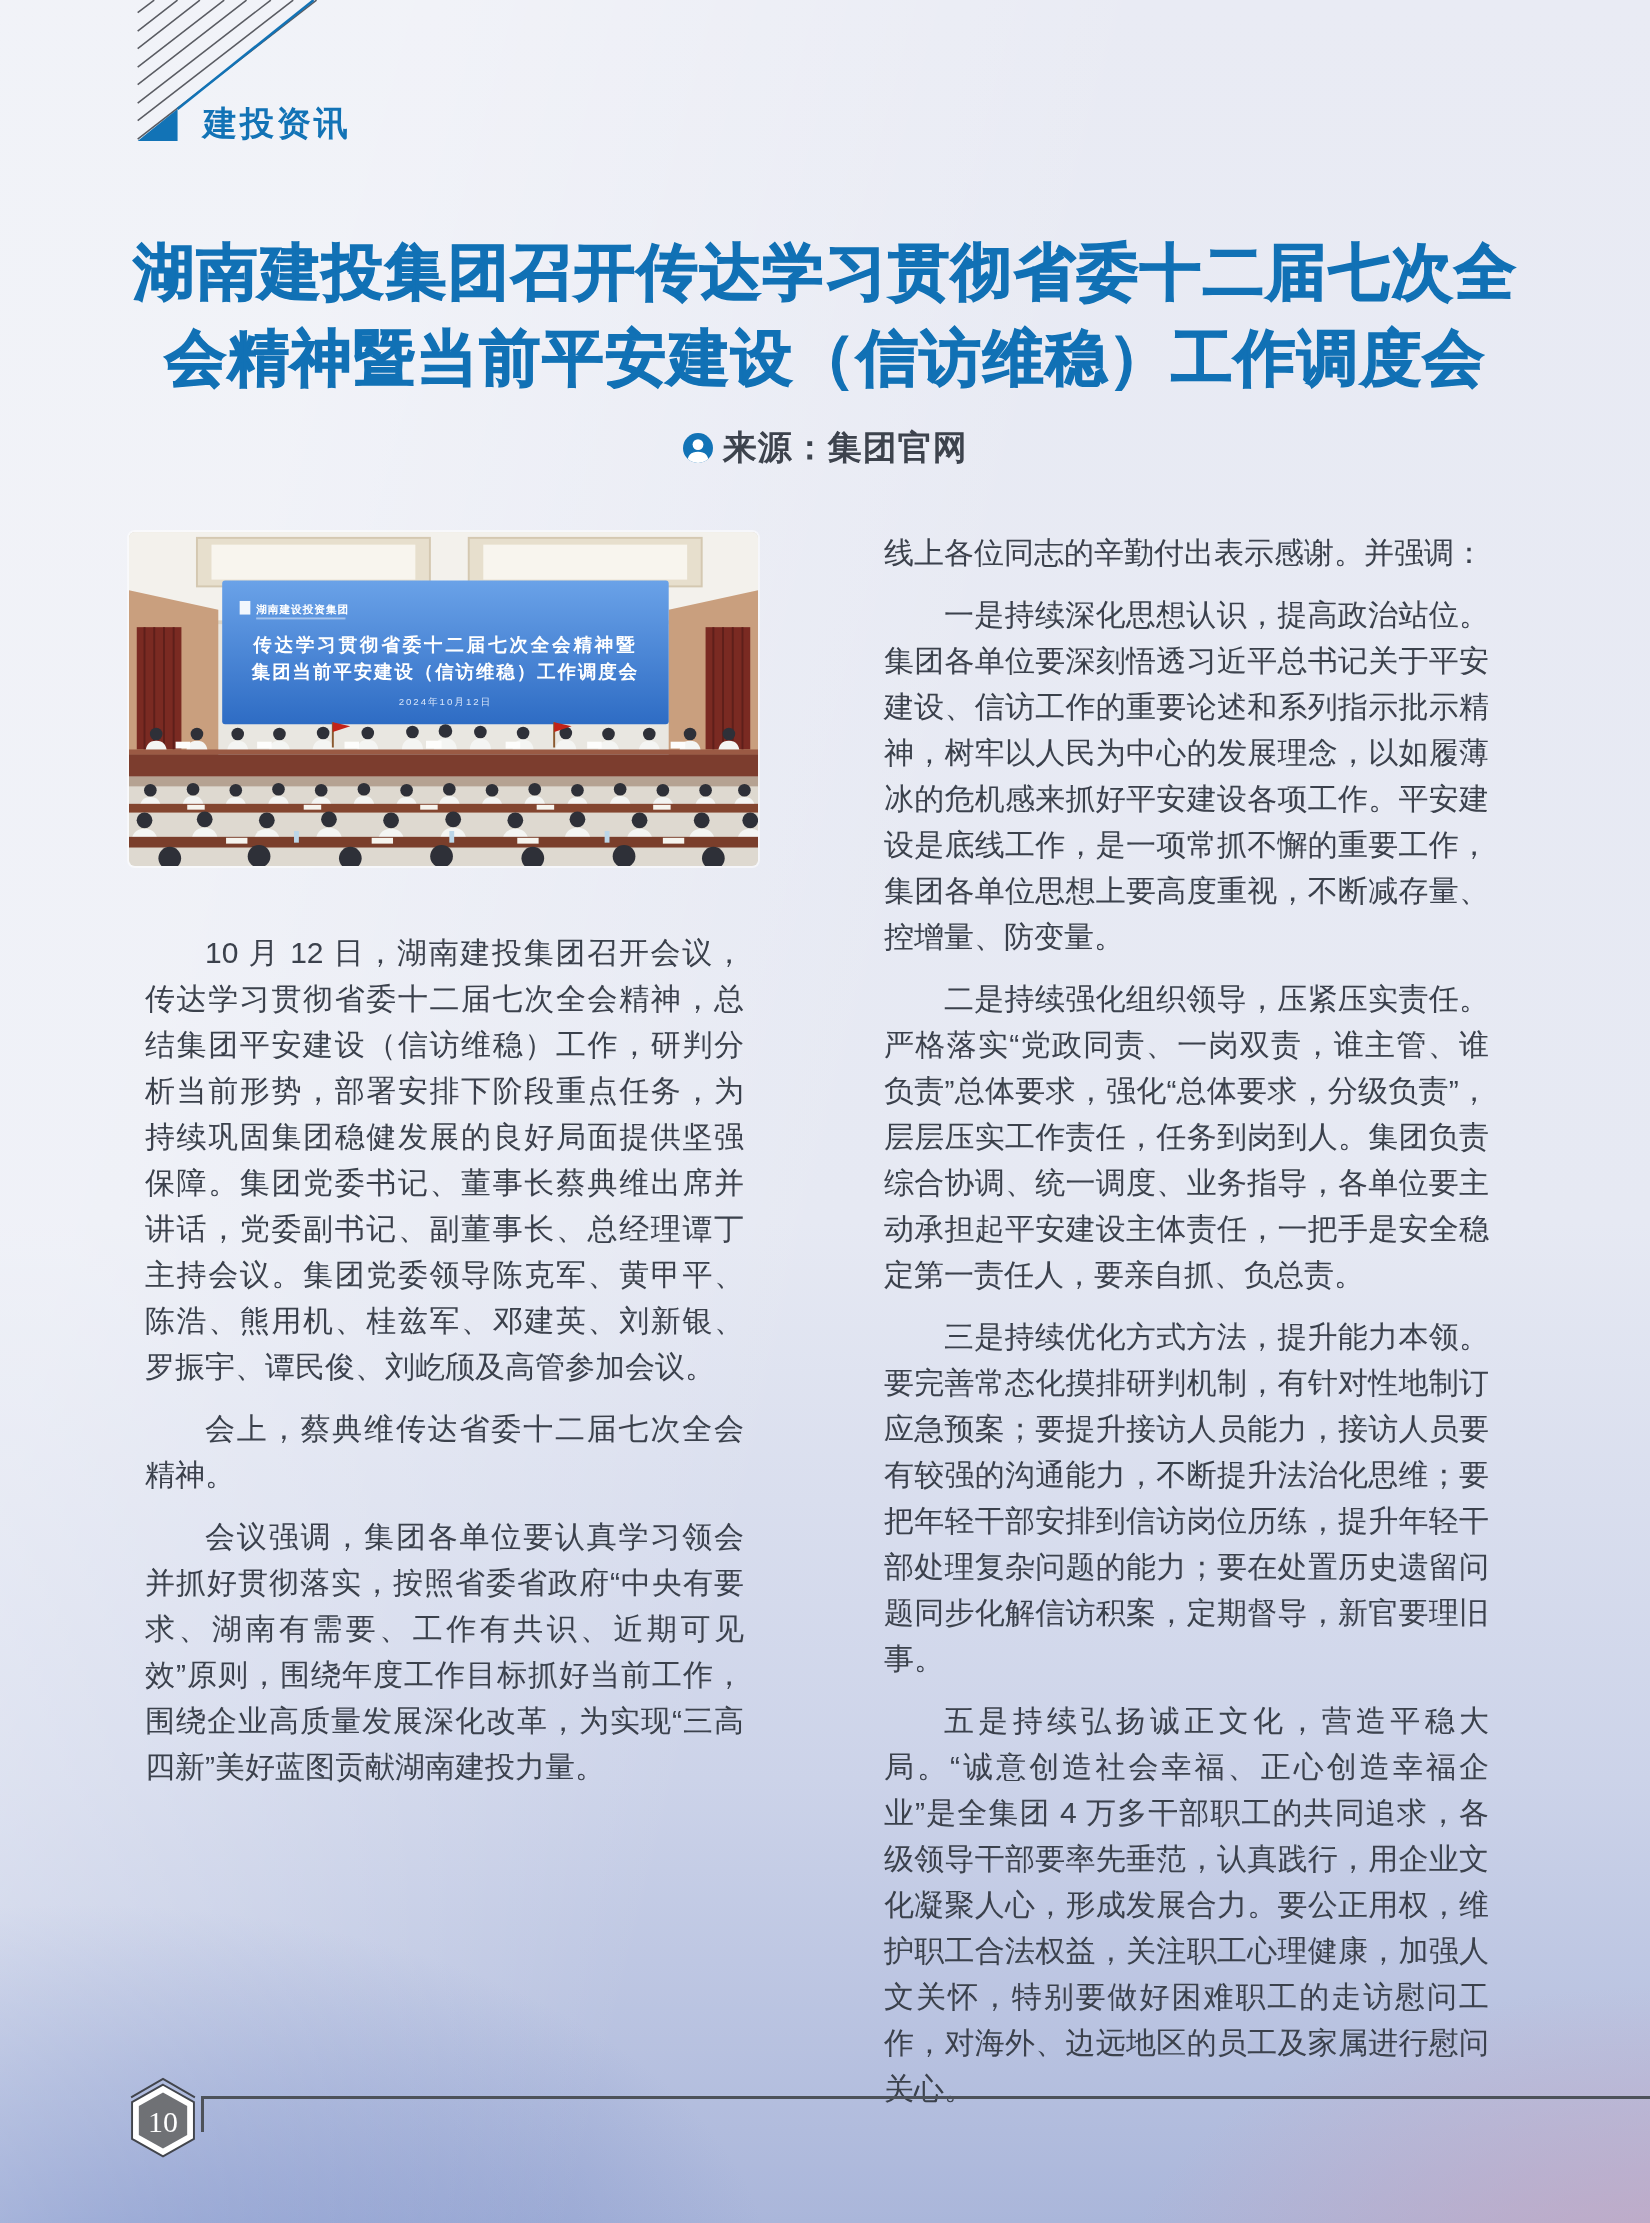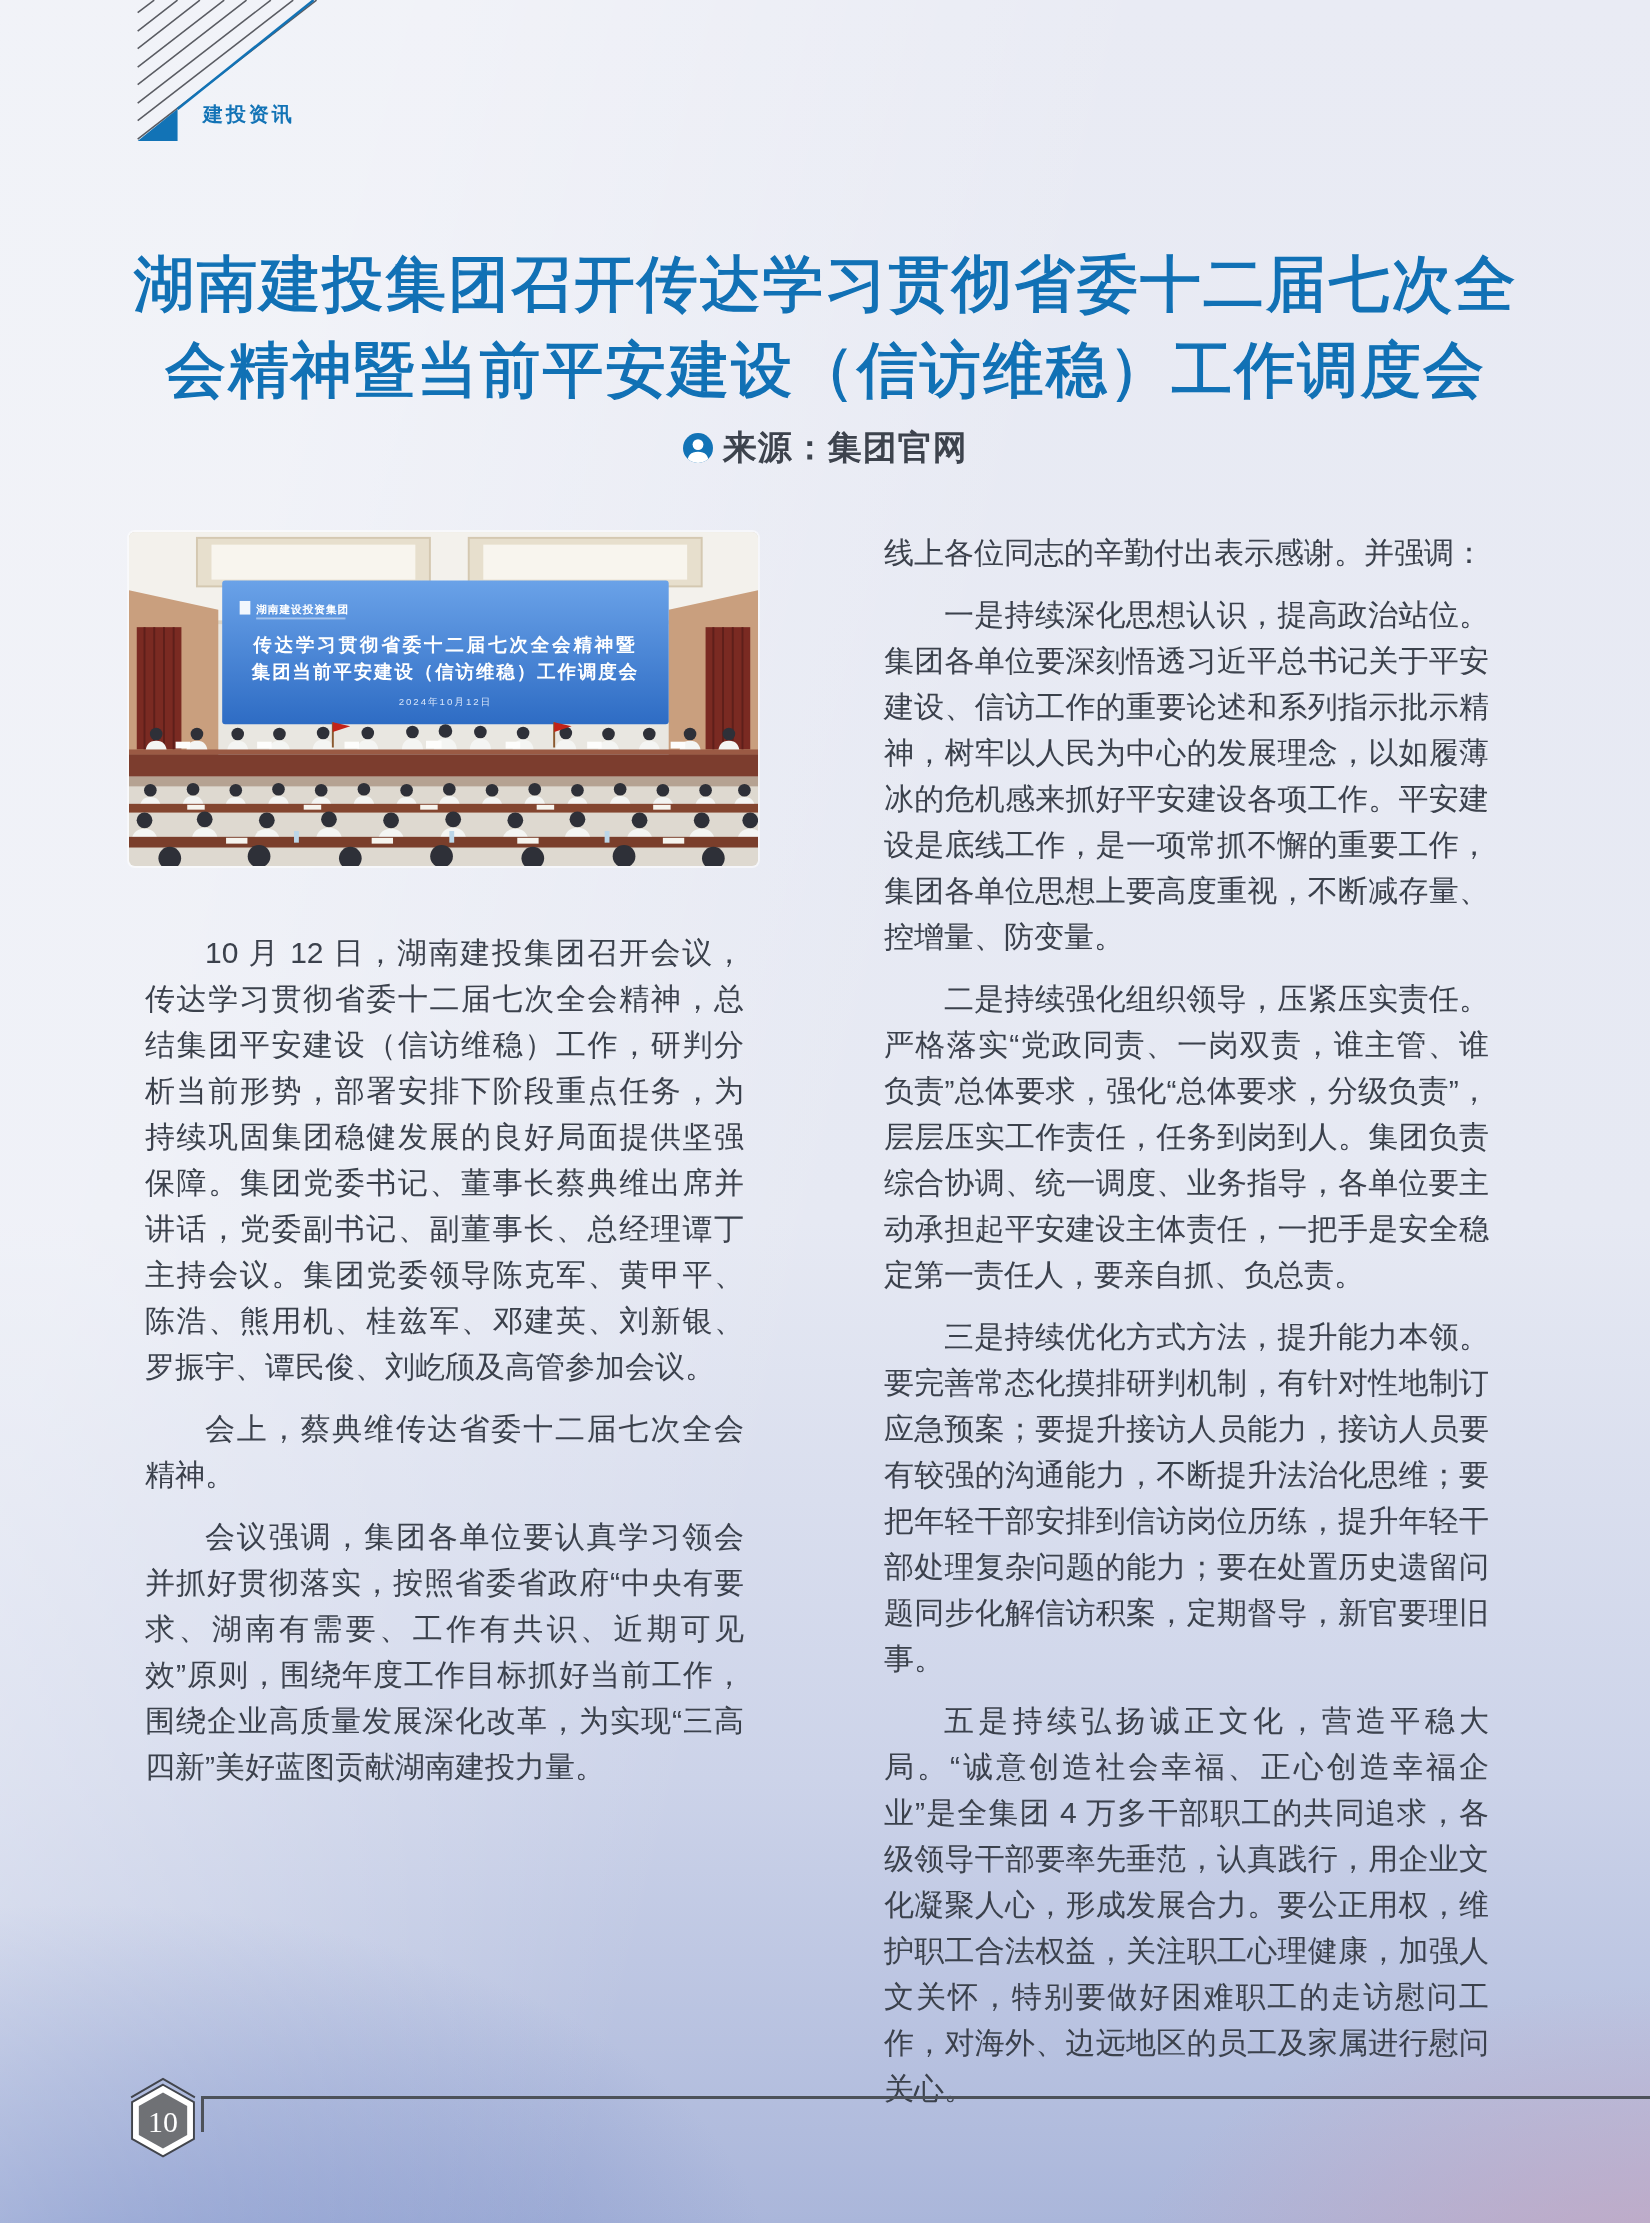--- a/index.html
+++ b/index.html
@@ -10,26 +10,26 @@
     font-family:"Liberation Sans","DejaVu Sans",sans-serif;
     background:
       linear-gradient(105deg, rgba(255,255,255,0.38) 18%, rgba(255,255,255,0) 52%),
       radial-gradient(1116px 621px at 5% 103%, rgba(118,139,199,0.95) 0%, rgba(118,139,199,0) 62%),
       radial-gradient(951px 563px at 101% 104%, rgba(200,166,192,0.9) 0%, rgba(200,166,192,0) 58%),
       linear-gradient(to bottom, #e9ebf4 0%, #e6e9f3 55%, #ccd3e9 80%, #aab6da 100%);
   }
   .hdr-stripes{position:absolute;left:92px;top:0;}
   .hdr-label{
     position:absolute;left:203px;top:101px;
-    font-size:20px;font-weight:bold;color:#1273b6;letter-spacing:2.9px;
+    font-size:34px;font-weight:bold;color:#1273b6;letter-spacing:2.9px;
   }
   .title{
-    position:absolute;left:0;right:0;top:229px;margin:12px;
+    position:absolute;left:0;right:0;top:229px;margin:0;
     text-align:center;color:#1171b5;
-    font-size:61px;line-height:86px;font-weight:400;letter-spacing:1.9px;
+    font-size:61px;line-height:86px;font-weight:700;letter-spacing:1.9px;
     -webkit-text-stroke:1.4px #1171b5;
   }
   .title .tl{display:block;}
   .source{
     position:absolute;left:0;right:0;top:425px;
     display:flex;justify-content:center;align-items:center;gap:9.7px;
     color:#3d434d;font-size:34px;font-weight:600;letter-spacing:1px;
   }
   .photo{
     position:absolute;left:129px;top:532px;width:629px;height:334px;

